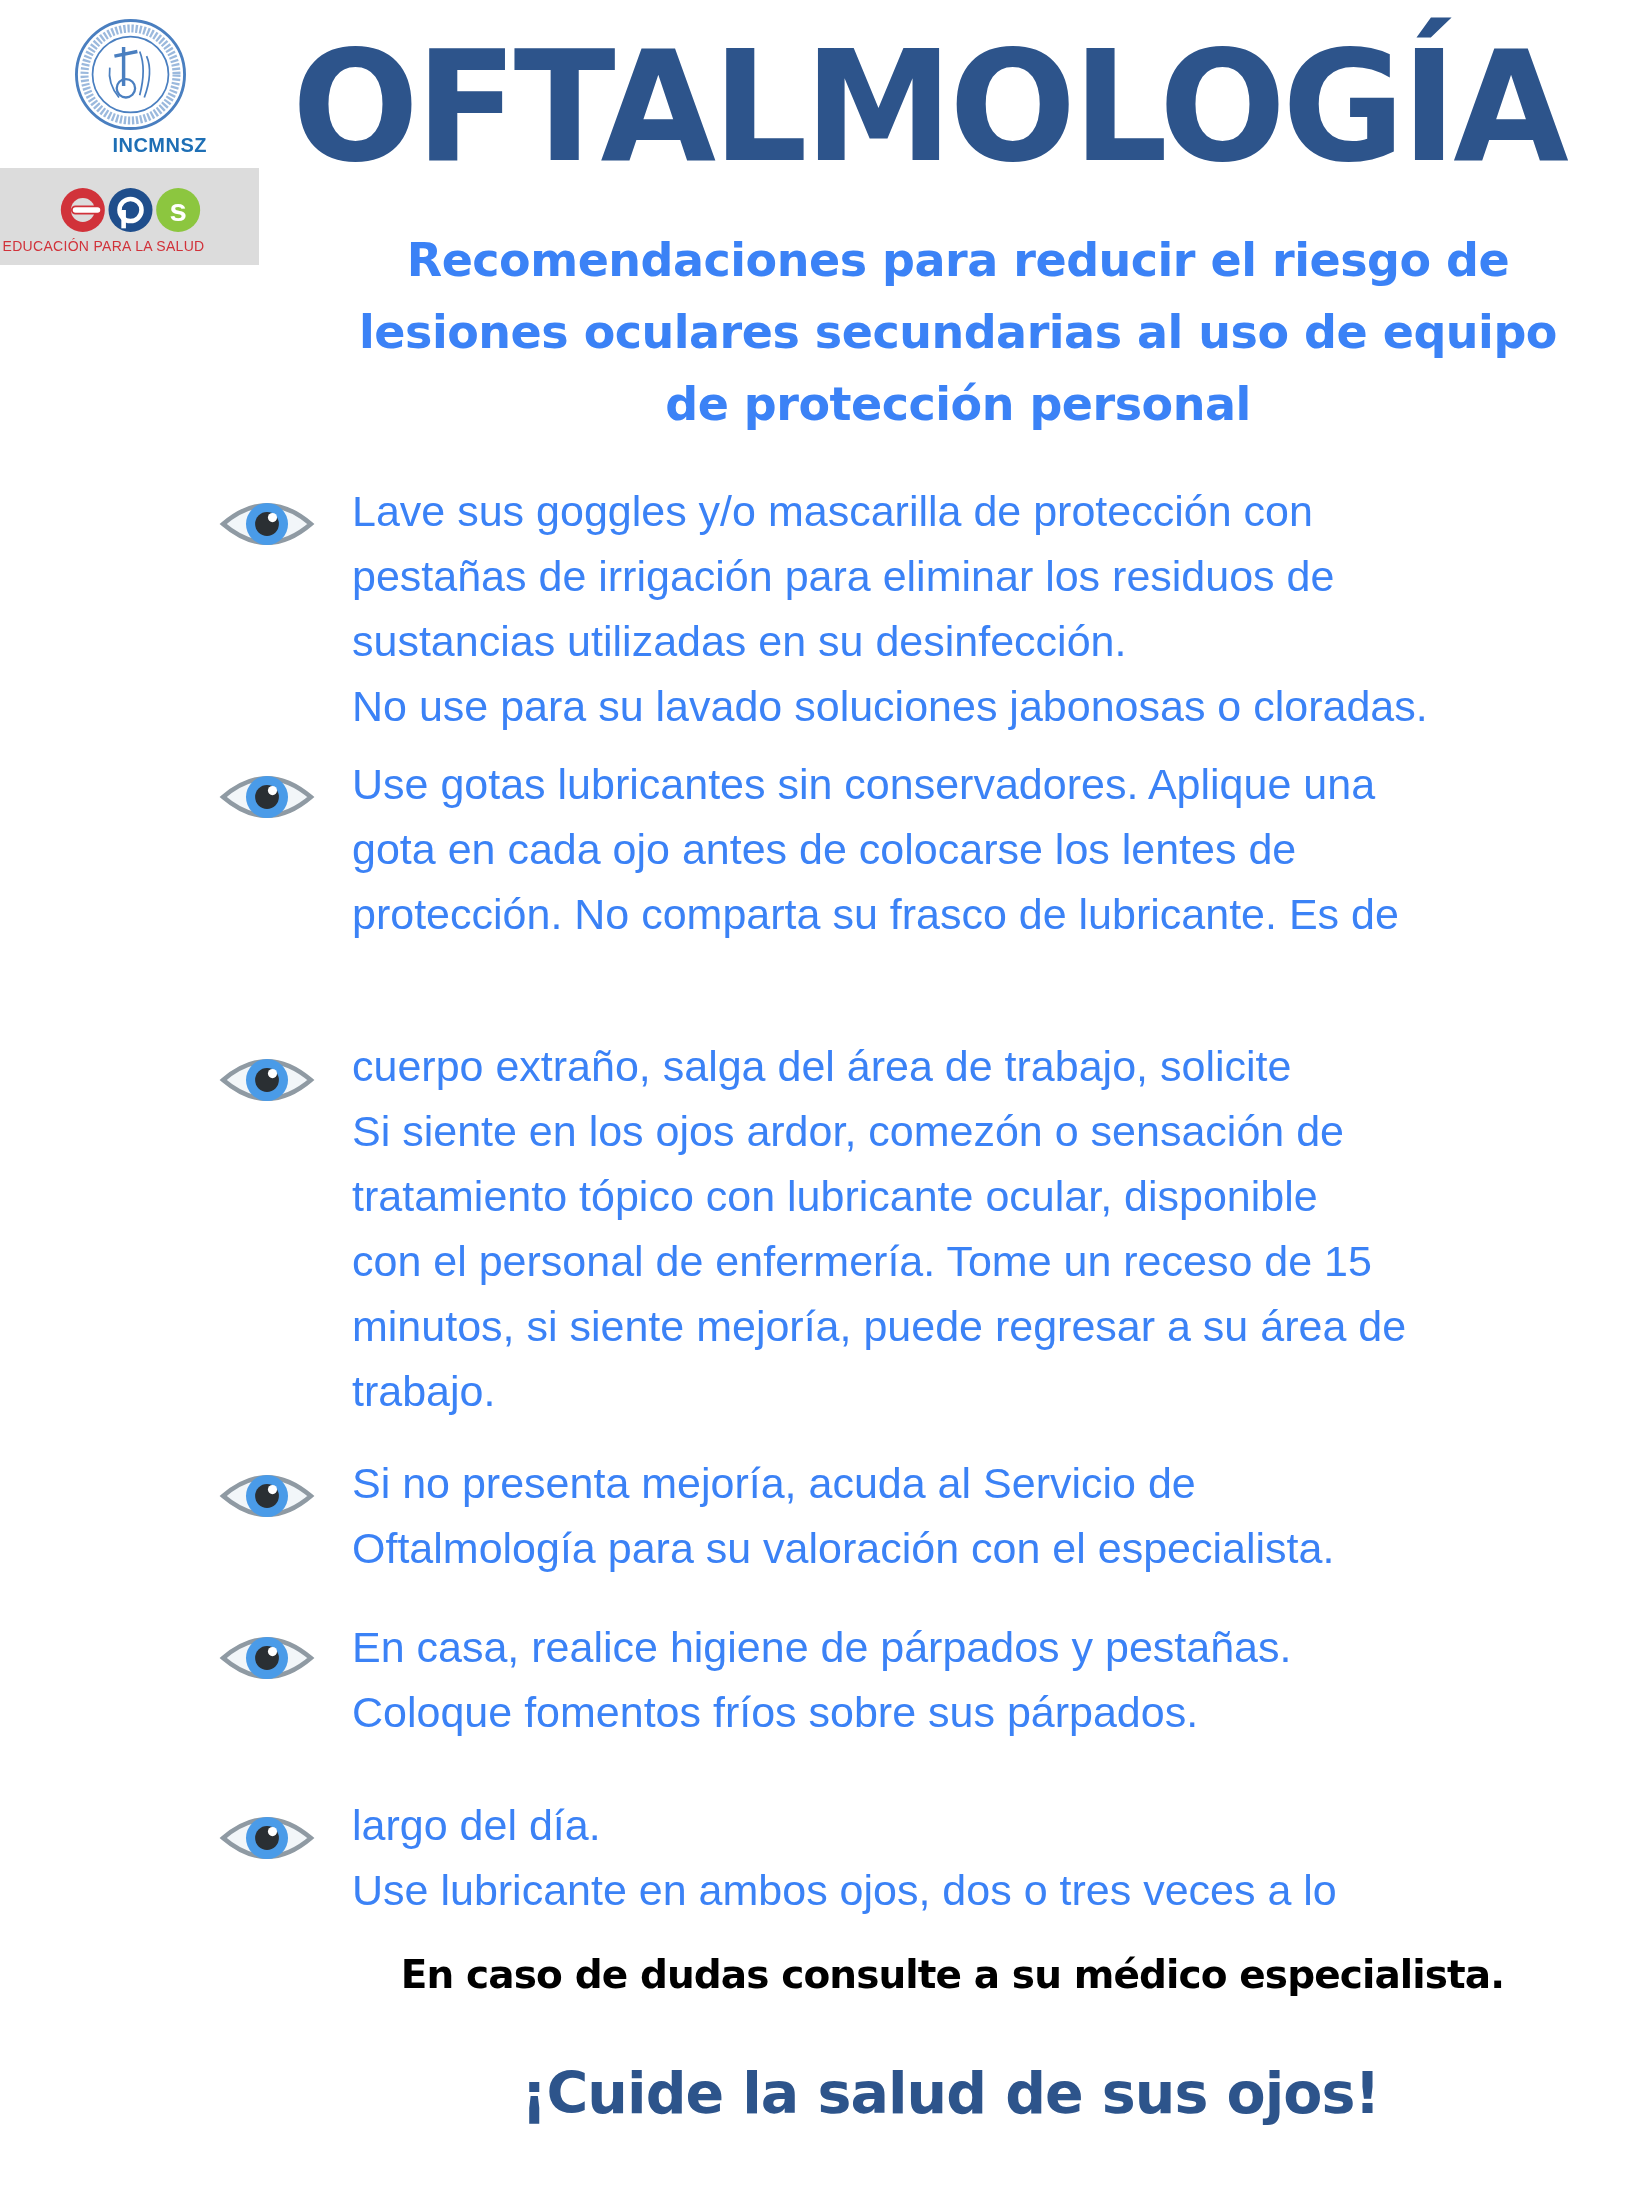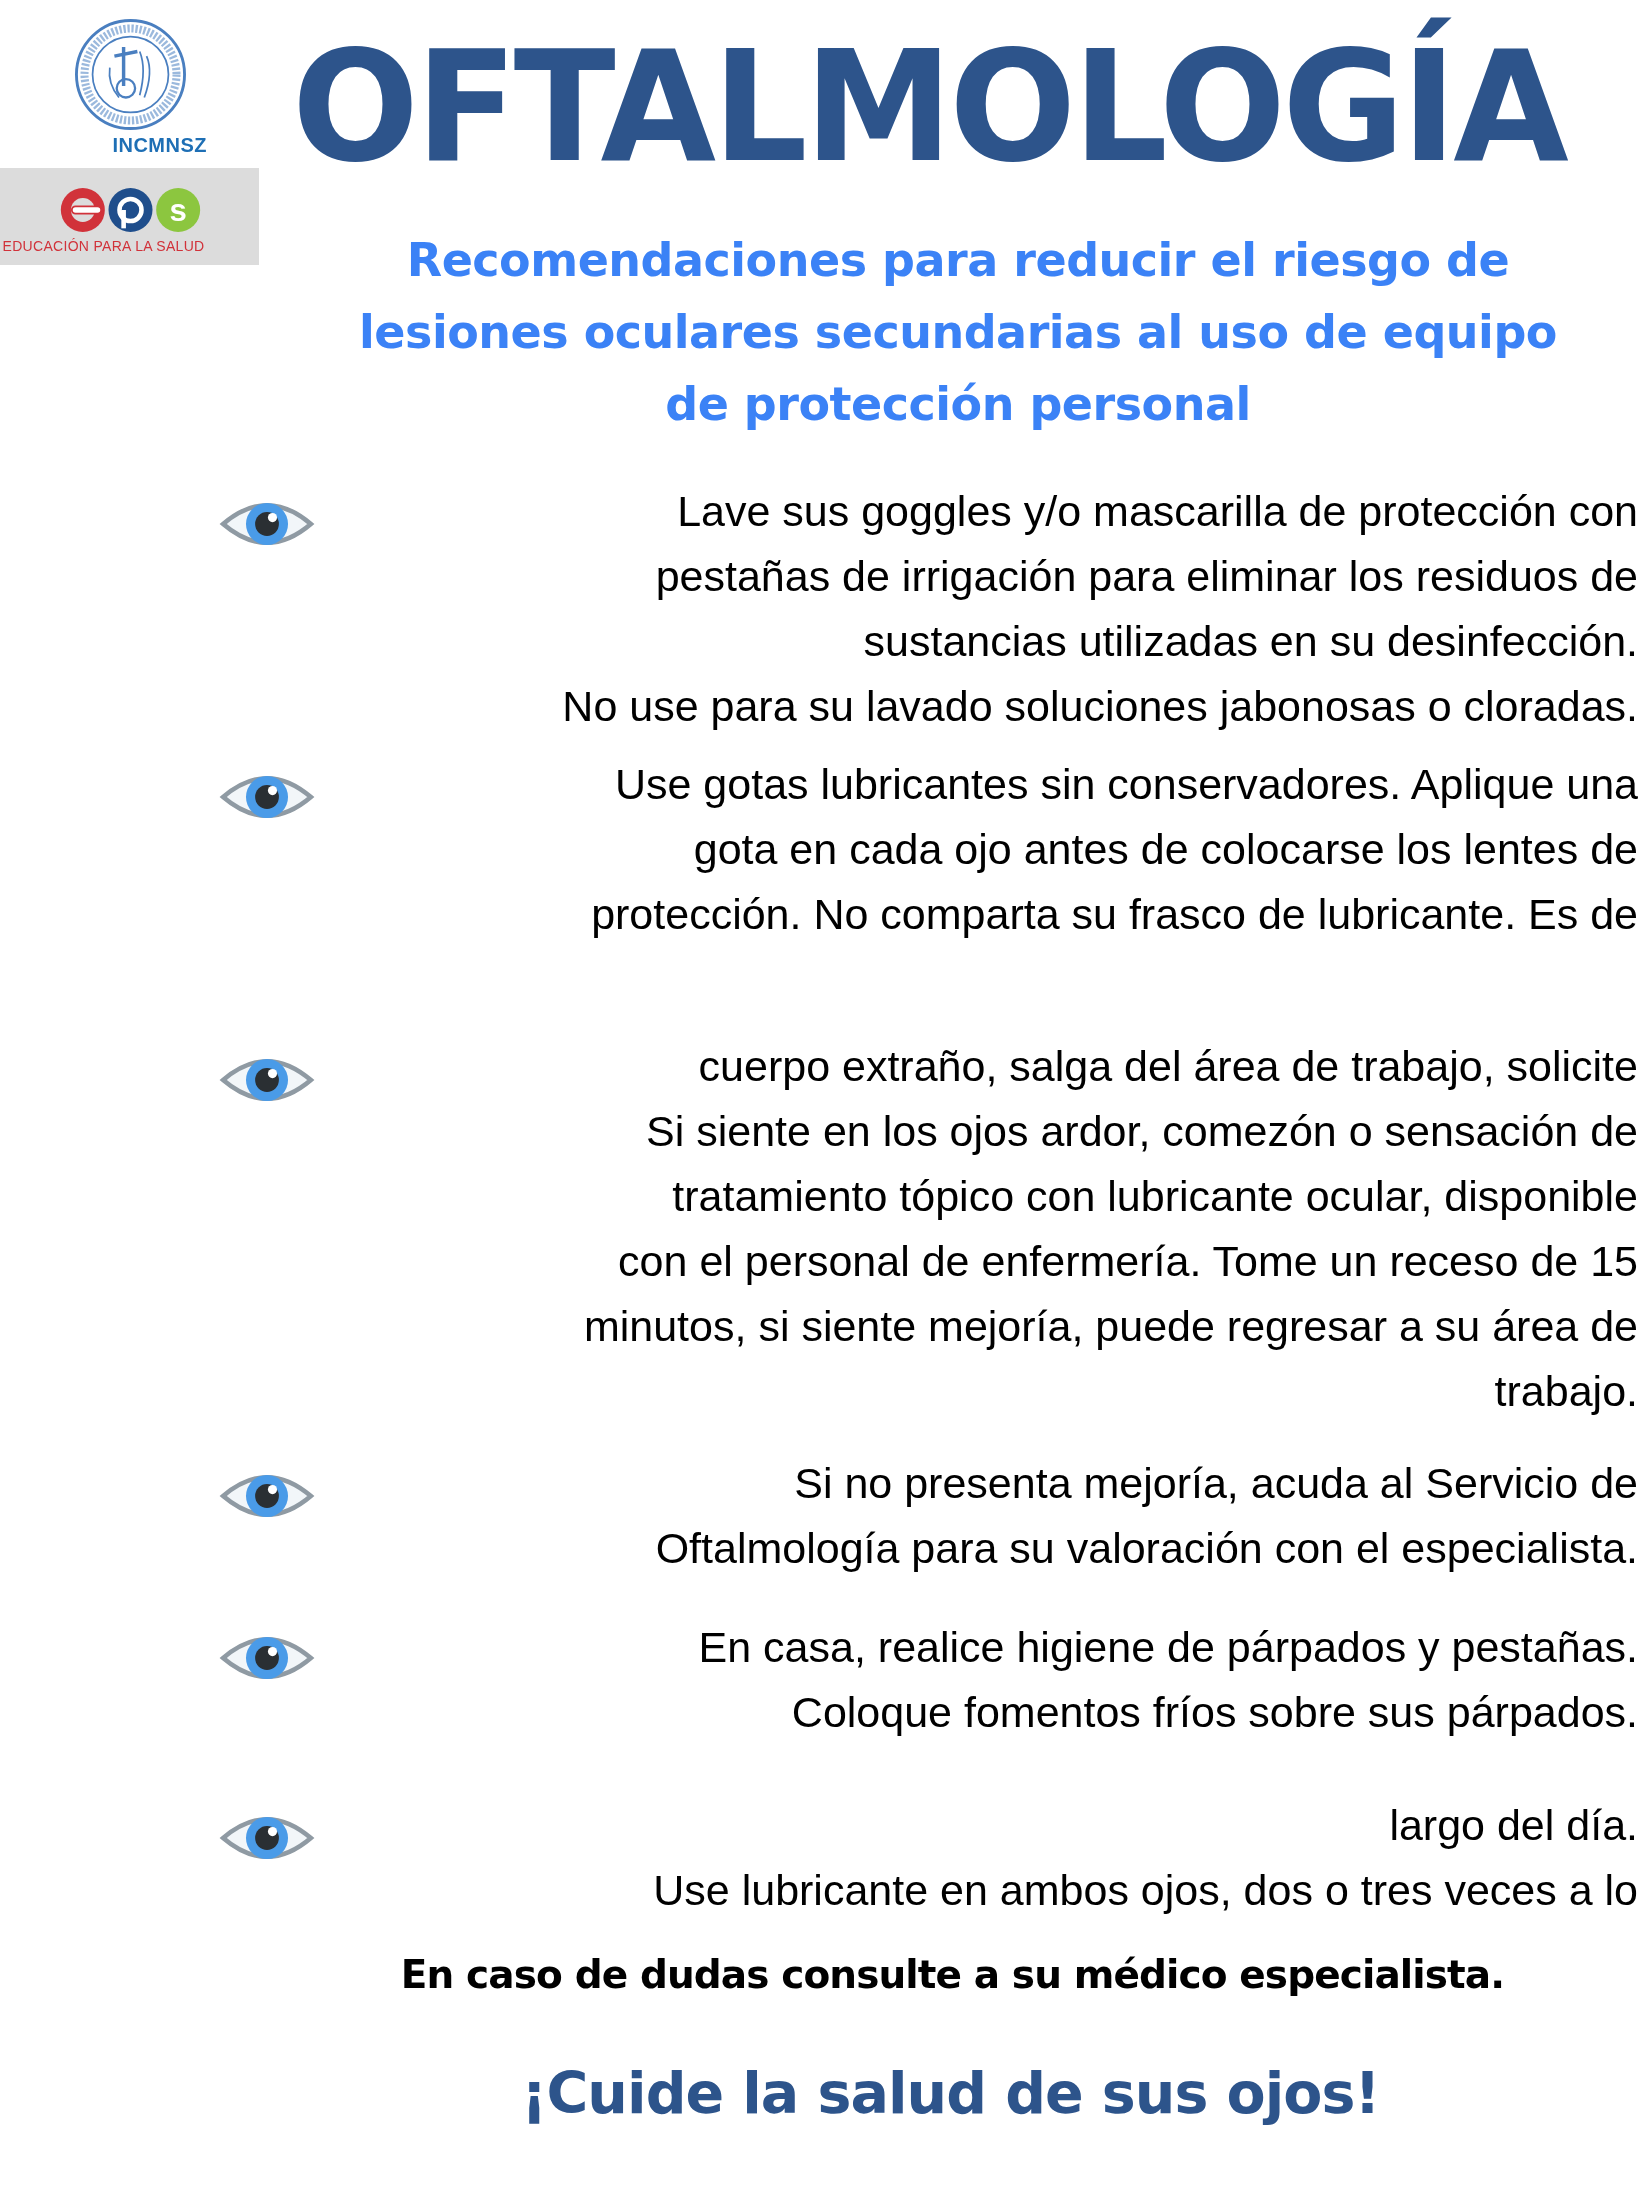--- a/index.html
+++ b/index.html
@@ -7,21 +7,21 @@
   .logo-seal { position:absolute; left:73px; top:16.5px; width:115px; height:115px; }
   .logo-inst { position:absolute; left:55px; top:134px; width:152px; text-align:right; font-family:"Liberation Sans", sans-serif; font-weight:700; font-size:20px; color:#1e6fb5; letter-spacing:0.5px; }
   .eps-box { position:absolute; left:0; top:168px; width:259px; height:97px; background:#dcdcdc; }
   .eps-logo { position:absolute; left:59px; top:18.4px; width:143px; height:48px; }
   .eps-caption { position:absolute; left:0; top:70px; width:207px; text-align:center; font-size:14px; color:#d1323a; letter-spacing:0.3px; }
   .title { position:absolute; left:292px; top:20px; width:1267px; text-align:left; font-family:"DejaVu Sans", sans-serif; font-weight:700; font-size:154px; line-height:174px; color:#2d548b; letter-spacing:-3.7px; transform:scaleX(0.97); transform-origin:left top; white-space:nowrap; }
   .subtitle { position:absolute; left:303px; top:224px; width:1310px; text-align:center; font-family:"DejaVu Sans", sans-serif; font-weight:700; font-size:46px; line-height:72px; color:#3b82f6; letter-spacing:-0.5px; }
   .subtitle div { white-space:nowrap; }
   .item { position:absolute; left:0; width:1653px; }
   .eye { position:absolute; left:219px; width:96px; height:64px; }
-  .item-text { position:absolute; left:352px; width:1286px; font-family:"Liberation Sans", sans-serif; font-size:43px; line-height:65px; color:#000000;text-align:right; }
+  .item-text { position:absolute; left:352px; width:1286px; font-family:"Liberation Sans", sans-serif; font-size:43px; line-height:65px; color:#3b82f6; }
   .item-text div { white-space:nowrap; }
   .footer-note { position:absolute; left:0; top:1947px; width:1905px; text-align:center; font-family:"DejaVu Sans", sans-serif; font-weight:700; font-size:39px; line-height:55px; color:#000000; letter-spacing:-0.9px; }
   .closing { position:absolute; left:0; top:2057px; width:1901px; text-align:center; font-family:"DejaVu Sans", sans-serif; font-weight:700; font-size:57px; line-height:73px; color:#2d548b; letter-spacing:-0.9px; }
 </style>
 </head>
 <body>
 
 <svg class="logo-seal" viewBox="0 0 100 100">
   <circle cx="50" cy="50" r="47" fill="none" stroke="#4a7fc0" stroke-width="2.5"></circle>
   <circle cx="50" cy="50" r="33" fill="none" stroke="#4a7fc0" stroke-width="1.5"></circle>

